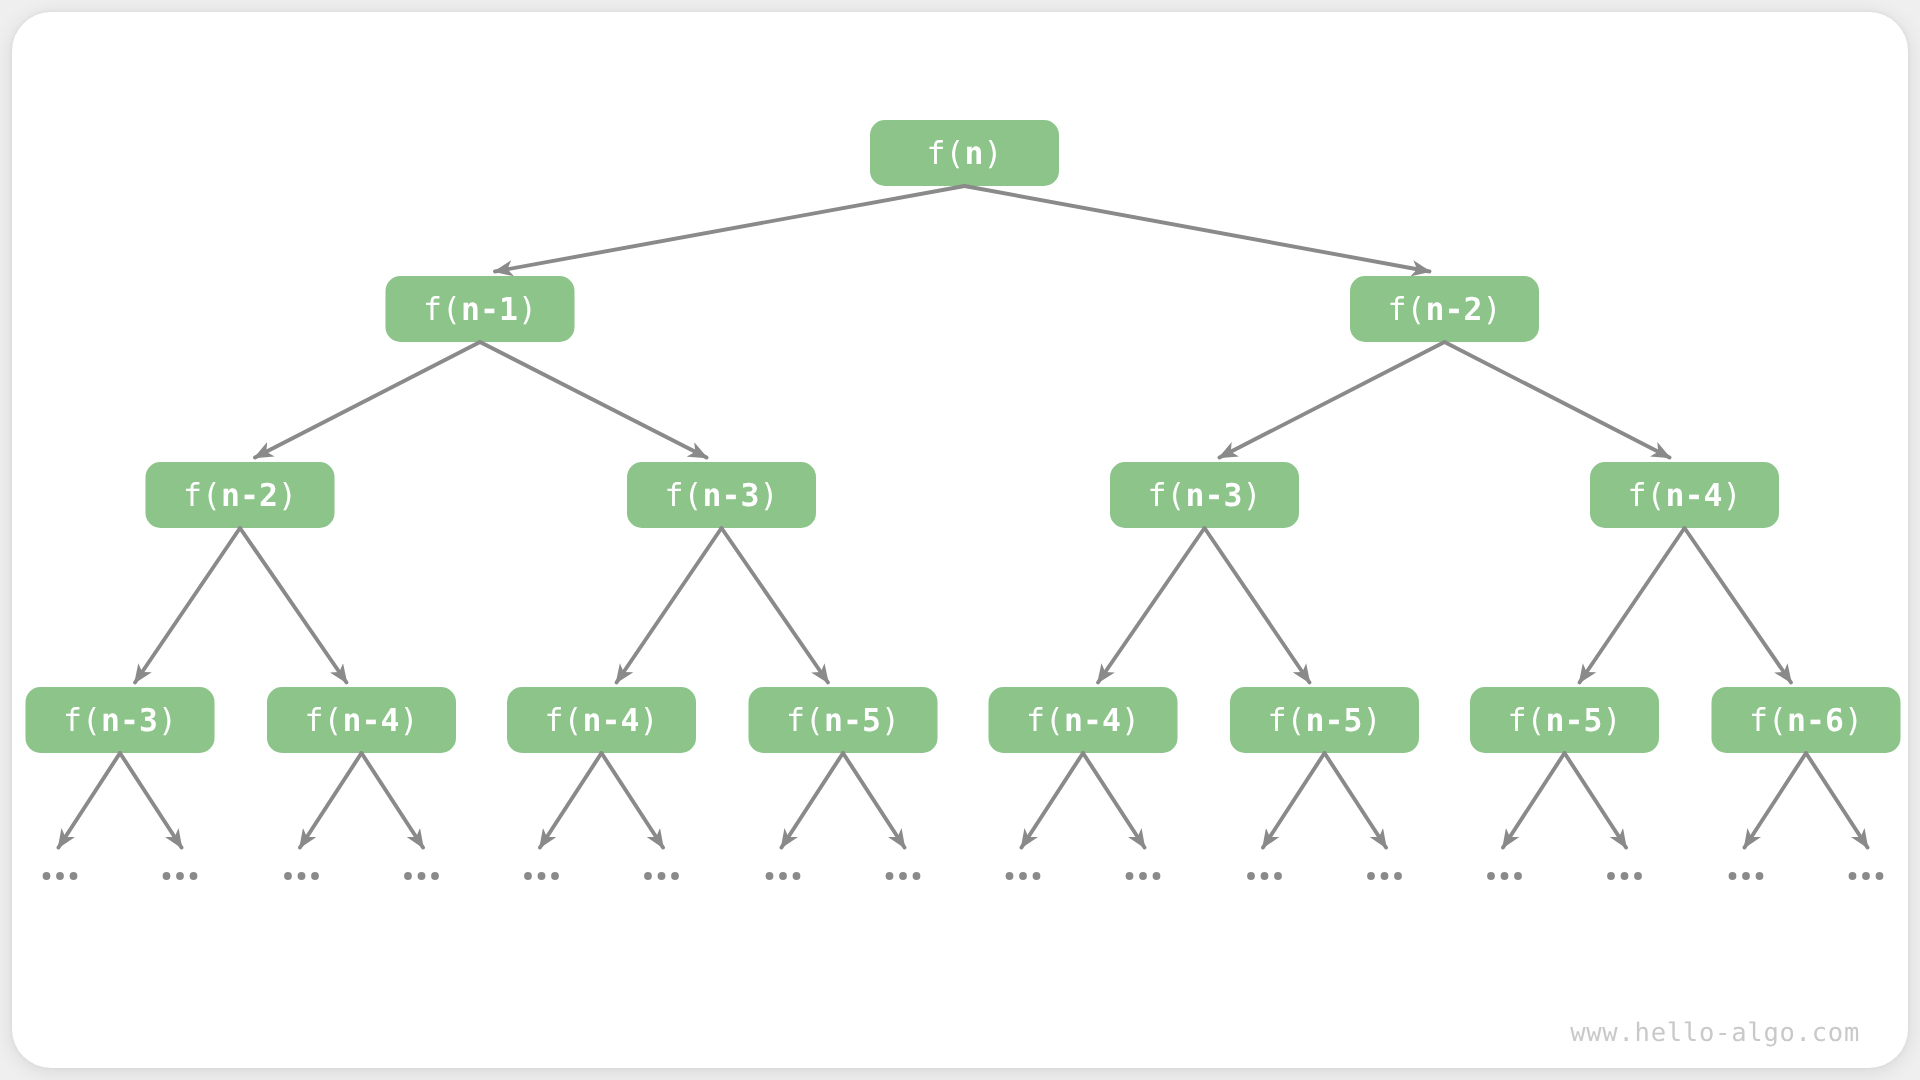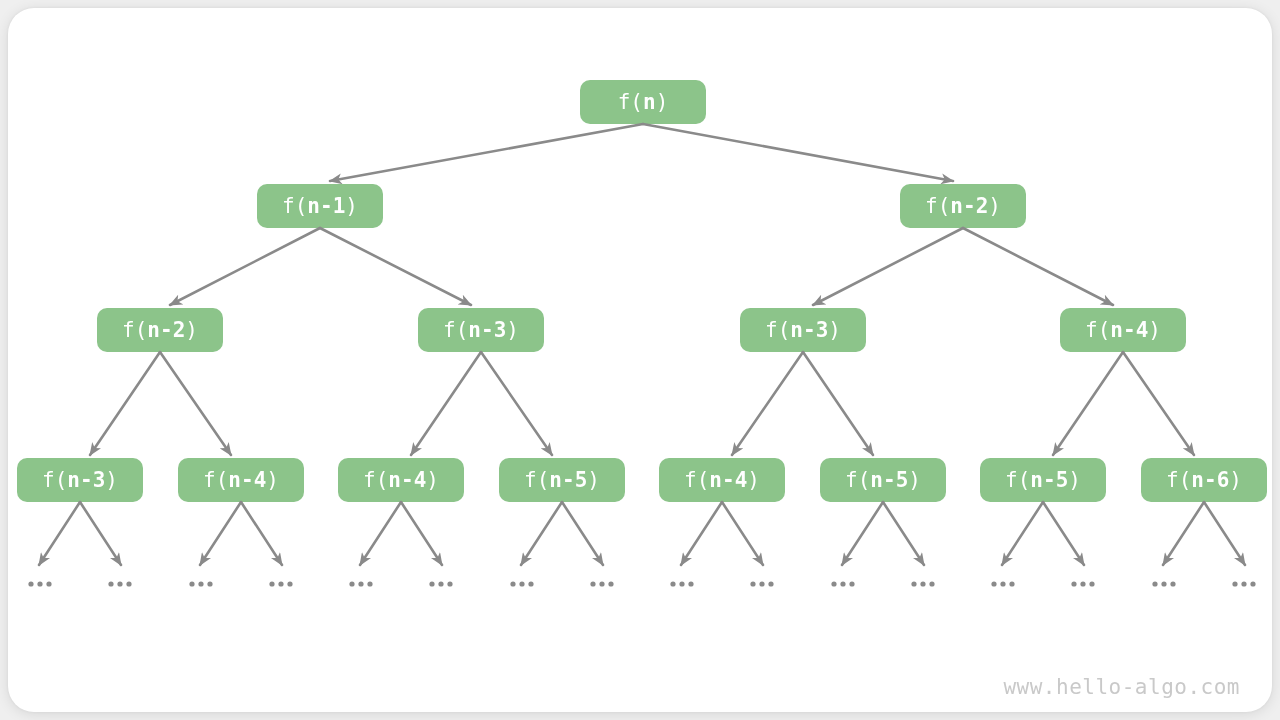--- a/index.html
+++ b/index.html
@@ -22,21 +22,21 @@
     left: 0; top: 0;
     width: 1280px; height: 720px;
   }
   svg.diagram text {
     font-family: "DejaVu Sans Mono", "Liberation Mono", monospace;
   }
   .watermark {
     position: absolute;
     right: 40px;
     bottom: 21px;
-    font-size: 21px;
+    font-size: 17px;
     letter-spacing: 0.5px;
     user-select: none;
   }
 </style>
 </head>
 <body style="background: rgb(239, 239, 239);">
 
 <div class="card" style="background: rgb(255, 255, 255);"></div>
 
 <svg class="diagram" viewBox="0 0 1280 720" id="tree-svg">

